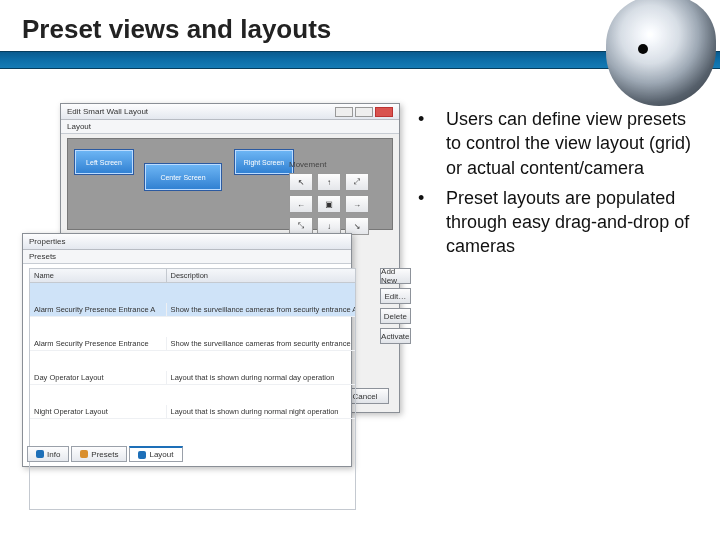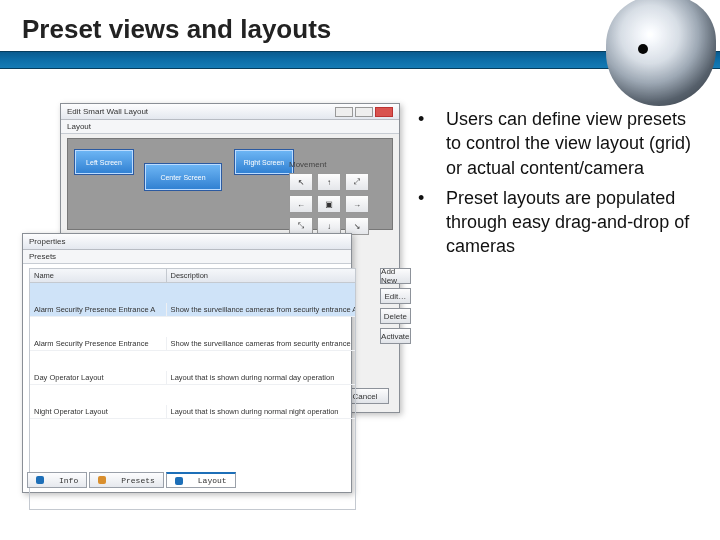--- a/index.html
+++ b/index.html
@@ -89,21 +89,21 @@
   .movement {
     position:absolute; right:10px; top:22px; width:100px;
   }
   .mvlabel { font-size:8px; color:#444; margin-bottom:4px;}
   .mvgrid { display:grid; grid-template-columns:repeat(3,24px); grid-template-rows:repeat(3,18px); gap:4px;}
   .mvbtn { border:1px solid #999; background:linear-gradient(#fdfdfd,#e4e6ea); display:flex;align-items:center;justify-content:center;font-size:8px;}
   .ok-cancel { position:absolute; right:10px; bottom:8px; display:flex; gap:6px;}
   .dlgbtn { width:48px; height:16px; border:1px solid #8d929a; background:linear-gradient(#fcfcfd,#e1e4e9); font-size:8px; display:flex;align-items:center;justify-content:center;}
   
   .win-front {
-    left: 0; top: 130px; width: 330px; height: 260px;
+    left: 0; top: 130px; width: 330px; height: 234px;
     background:#fff;
   }
   .props-body { padding:4px 6px; }
   .table-area { display:flex; gap:24px; }
   .tbl { flex:1; border:1px solid #c4c9d0; font-size:7.5px; }
   .tbl-head { display:flex; background:linear-gradient(#f5f7fa,#e3e7ee); border-bottom:1px solid #c4c9d0;}
   .tbl-head div { padding:2px 4px; }
   .th-name { width:42%; border-right:1px solid #c4c9d0;}
   .th-desc { flex:1; }
   .tbl-row { display:flex; border-bottom:1px solid #eef0f3; }
@@ -111,21 +111,21 @@
   .tbl-row div { padding:2px 4px; overflow:hidden; white-space:nowrap;margin-top:20px; }
   .td-name { width:42%; border-right:1px solid #eef0f3;}
   .td-desc { flex:1; }
   .btncol { width:56px; display:flex; flex-direction:column; gap:4px; }
   .btncol .dlgbtn { width:100%; }
   .tabs-bottom {
     position:absolute; left:4px; bottom:4px; display:flex; gap:2px;
   }
   .tab {
     border:1px solid #9aa0a9; background:linear-gradient(#fdfdfe,#e6e9ee);
-    font-size:8px; padding:2px 8px; display:flex; align-items:center; gap:15px;font-family:Liberation Mono, monospace;
+    font-size:8px; padding:2px 8px; display:flex; align-items:center; gap:3px;
   }
   .tab.active { background:#fff; border-top:2px solid #1d6fb8; }
   .tabicon { width:8px; height:8px; background:#1d6fb8; border-radius:2px; display:inline-block;}
   .tabicon.orange{ background:#d98f2e;}
   
   .bullets {
     flex:1; font-size:18px; color:#111; padding-top:4px; line-height:1.35;
   }
   .brow { display:flex; gap:18px; margin-bottom:6px;}
   .bdot { width:10px; flex:0 0 10px;}

